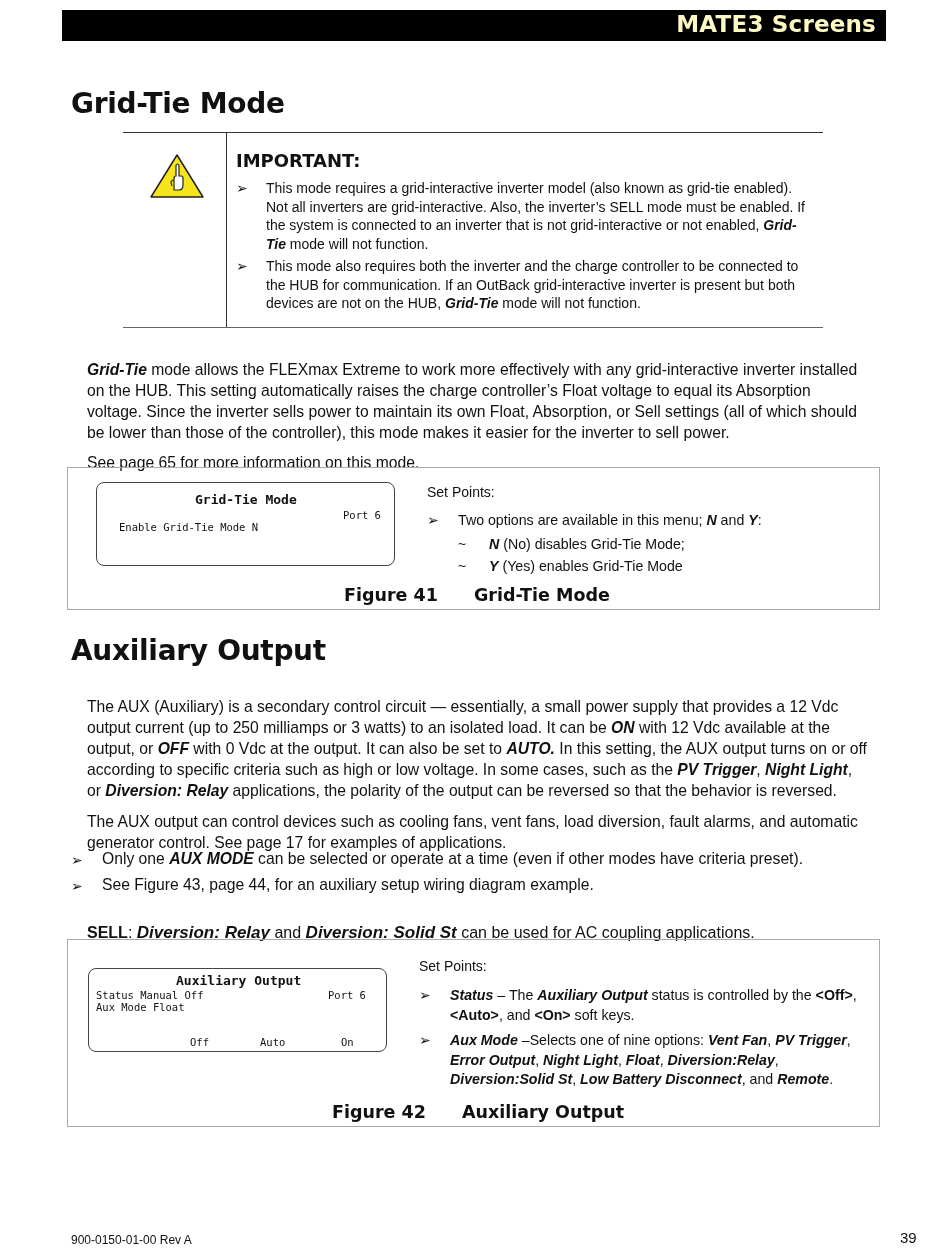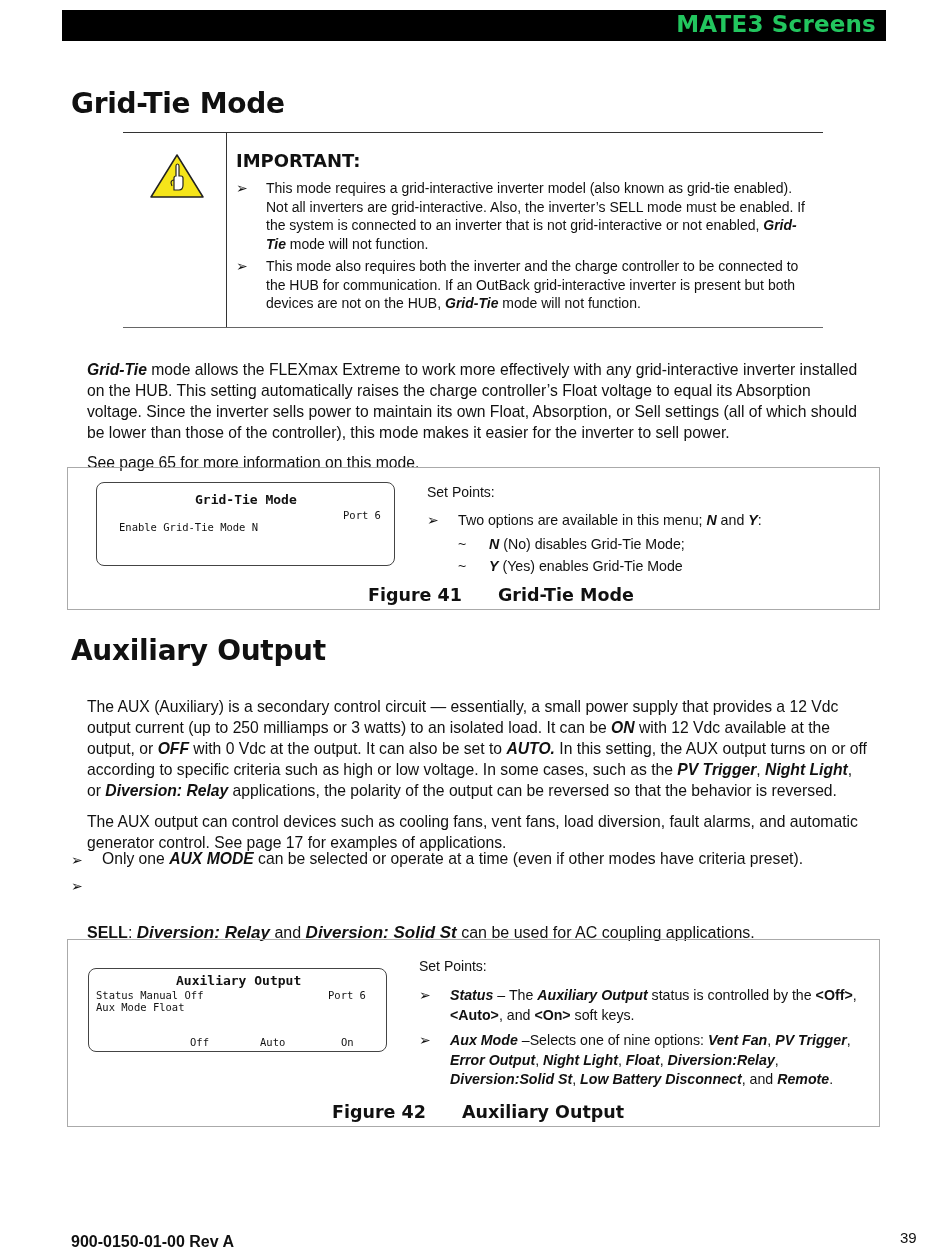--- a/index.html
+++ b/index.html
@@ -1,21 +1,21 @@
 <!DOCTYPE html>
 <html><head>
 <meta charset="utf-8">
 <style>
   html, body { margin: 0; padding: 0; background: #ffffff; }
   body { width: 950px; height: 1260px; position: relative; overflow: hidden;
          font-family: "Liberation Sans", "DejaVu Sans", sans-serif; color: #111; }
   .abs { position: absolute; }
 
   .header-bar { left: 62px; top: 10px; width: 824px; height: 31px; background: #000; }
-  .header-title { right: 10px; top: 1px; color: #22c55e; font-weight: bold; font-size: 23px;
+  .header-title { right: 10px; top: 1px; color: #fef9c3; font-weight: bold; font-size: 23px;
                   font-family: "DejaVu Sans", sans-serif; letter-spacing: 0.2px; }
 
   h1.sec { margin: 0; font-family: "DejaVu Sans", sans-serif; font-weight: bold; font-size: 28px;
            letter-spacing: -0.3px; color: #111; }
 
   .imp-top { left: 123px; top: 132px; width: 700px; height: 0; border-top: 1px solid #333; }
   .imp-bot { left: 123px; top: 327px; width: 700px; height: 0; border-top: 1px solid #666; }
   .imp-vline { left: 226px; top: 132px; width: 0; height: 195px; border-left: 1px solid #333; }
   .imp-icon { left: 148px; top: 152px; width: 58px; height: 48px; }
   .imp-title { left: 236px; top: 150px; font-family: "DejaVu Sans", sans-serif; font-weight: bold; font-size: 18px; }
@@ -36,21 +36,21 @@
          font-family: "DejaVu Sans Mono", "Liberation Mono", monospace; color: #111; }
   .lcd .t { position: absolute; white-space: pre; }
 
   .sp-title { font-weight: normal; font-size: 14px; }
   .sp-list { font-size: 14.2px; line-height: 19.5px; }
   .tilde { position: absolute; left: 0; top: 0; }
 
   .fig-caption { font-weight: bold; font-size: 17.5px; font-family: "DejaVu Sans", sans-serif; }
   .fig-caption span { display: inline-block; }
 
-  .footer-left { left: 71px; top: 1233px; font-size: 16px; font-weight: bold; }
+  .footer-left { left: 71px; top: 1233px; font-size: 12px; }
   .footer-right { left: 859px; top: 1229px; font-size: 15px; margin-left: 41px; }
 </style>
 </head>
 <body>
 
 <div class="abs header-bar">
   <span class="abs header-title">MATE3 Screens</span>
 </div>
 
 <h1 class="abs sec" style="left:71px; top:87px;">Grid-Tie Mode</h1>
@@ -96,39 +96,40 @@
   </div>
   <div style="position:relative; padding-left:62px; margin-top:4px;">
     <span class="tilde" style="left:31px;">~</span>
     <b><i>N</i></b><span> (No) disables Grid-Tie Mode;</span>
   </div>
   <div style="position:relative; padding-left:62px; margin-top:3px;">
     <span class="tilde" style="left:31px;">~</span>
     <b><i>Y</i></b><span> (Yes) enables Grid-Tie Mode</span>
   </div>
 </div>
-<div class="abs fig-caption" style="left:344px; top:585px;margin-left:24px;">
+<div class="abs fig-caption" style="left:344px; top:585px;">
   <span>Figure 41</span><span style="width:36px;"></span><span>Grid-Tie Mode</span>
 </div>
 
 <h1 class="abs sec" style="left:71px; top:634px;">Auxiliary Output</h1>
 
 <div class="abs para" style="left:71px; top:680px; width:812px;">
   <p><span>The AUX (Auxiliary) is a secondary control circuit — essentially, a small power supply that provides a 12 Vdc output current (up to 250 milliamps or 3 watts) to an isolated load.  It can be </span><b><i>ON</i></b><span> with 12 Vdc available at the output, or </span><b><i>OFF</i></b><span> with 0 Vdc at the output.  It can also be set to </span><b><i>AUTO.</i></b><span>  In this setting, the AUX output turns on or off according to specific criteria such as high or low voltage.  In some cases, such as the </span><b><i>PV Trigger</i></b><span>, </span><b><i>Night Light</i></b><span>, or </span><b><i>Diversion: Relay</i></b><span> applications, the polarity of the output can be reversed so that the behavior is reversed.</span></p>
 </div>
 <div class="abs para" style="left:71px; top:795px; width:812px;">
   <p>The AUX output can control devices such as cooling fans, vent fans, load diversion, fault alarms, and automatic generator control.  See page 17 for examples of applications.</p>
 </div>
 <div class="abs para" style="left:71px; top:848px; width:812px;">
   <div style="position:relative; padding-left:31px;">
     <span class="bullet-glyph" style="top:2px;">➢</span>
     <span>Only one </span><b><i>AUX MODE</i></b><span> can be selected or operate at a time (even if other modes have criteria preset).</span>
   </div>
   <div style="position:relative; padding-left:31px; margin-top:5px;">
     <span class="bullet-glyph" style="top:2px;">➢</span>
+    <span>See Figure 43, page 44, for an auxiliary setup wiring diagram example.</span>
   </div>
 </div>
 <div class="abs para" style="left:71px; top:906px; width:812px; font-size:16px;">
   <p><b>SELL</b><span>:  </span><b><i style="font-size:17px;">Diversion: Relay</i></b><span> and </span><b><i style="font-size:17px;">Diversion: Solid St</i></b><span> can be used for AC coupling applications.</span></p>
 </div>
 
 <div class="abs fig-box" style="left:67px; top:939px; width:811px; height:186px;"></div>
 <div class="abs lcd" style="left:88px; top:968px; width:297px; height:82px;">
   <span class="t" style="left:87px; top:4px; font-size:13px; font-weight:bold;">Auxiliary Output</span>
   <span class="t" style="left:7px; top:20px; font-size:10.5px;">Status Manual Off</span>

